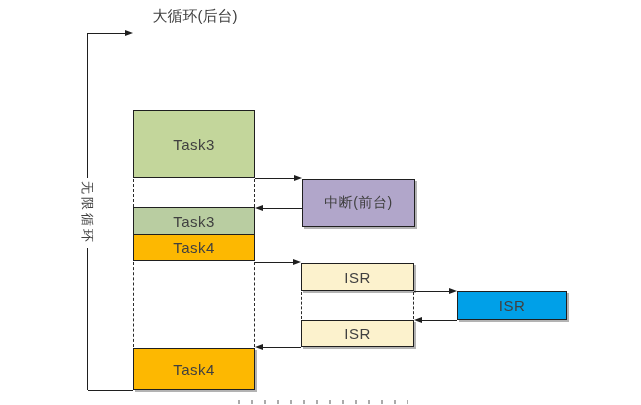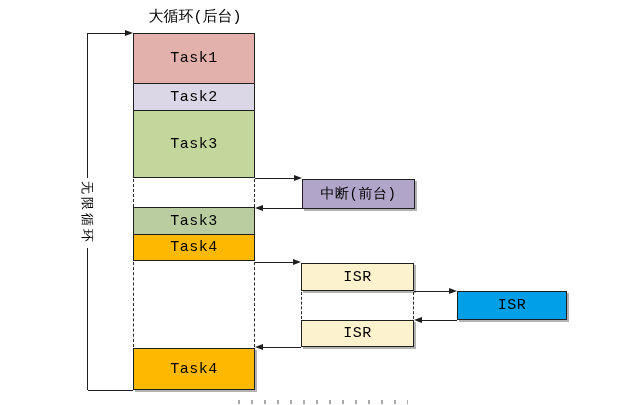--- a/index.html
+++ b/index.html
@@ -1,18 +1,18 @@
 <!DOCTYPE html>
 <html><head>
 <meta charset="utf-8">
 <style>
   html,body{margin:0;padding:0;background:#ffffff;}
   #canvas{
     position:relative;width:641px;height:405px;background:#ffffff;overflow:hidden;
-    font-family:Liberation Mono, monospace;color:#000000;
+    font-family:Liberation Sans, sans-serif;color:#404040;
   }
   .box{
     position:absolute;box-sizing:border-box;border:1px solid #1f1f1f;
     display:flex;align-items:center;justify-content:center;
     font-size:15px;letter-spacing:0.5px;
   }
   .shadow{box-shadow:2px 2px 0 #b3b3b3;}
   .hl{position:absolute;height:0;border-top:1px solid #1f1f1f;}
   .vl{position:absolute;width:0;border-left:1px solid #1f1f1f;}
   .vdash{position:absolute;width:0;border-left:1px dashed #2a2a2a;}
@@ -43,21 +43,21 @@
   #task4a{left:133px;top:234px;width:122px;height:27px;}
   #task4b{left:133px;top:348px;width:122px;height:42px;}
 
   
   #gap1-l{left:133px;top:179px;height:28px;}
   #gap1-r{left:254px;top:179px;height:28px;}
   #gap2-l{left:133px;top:262px;height:85px;}
   #gap2-r{left:254px;top:262px;height:85px;}
 
   
-  #int-box{left:302px;top:179px;width:113px;height:30px;font-size:14px;}
+  #int-box{left:302px;top:179px;width:113px;height:48px;font-size:14px;}
 
   
   #isr1{left:301px;top:263px;width:113px;height:28px;}
   #isr2{left:301px;top:320px;width:113px;height:27px;}
   #isr-gap-l{left:301px;top:292px;height:27px;}
   #isr-gap-r{left:413px;top:292px;height:27px;}
 
   
   #nested-label{left:443px;top:266px;width:140px;font-size:15px;}
   #isr-nested{left:457px;top:291px;width:110px;height:29px;font-size:15px;}
@@ -82,22 +82,20 @@
 <div id="canvas">
 
   <div class="lbl" id="title">大循环(后台)</div>
 
   <div class="vl" id="vline-left"></div>
   <div class="hl" id="arrow-top-line"></div>
   <div class="ar" id="arrow-top-head"></div>
   <div class="hl" id="bottom-line"></div>
   <div class="lbl" id="loop-label">无限循环</div>
 
-  <div class="box" id="task1" style="background: rgb(227, 177, 172);">Task1</div>
-  <div class="box" id="task2" style="background: rgb(220, 215, 230);">Task2</div>
   <div class="box" id="task3a" style="background: rgb(195, 214, 155);">Task3</div>
   <div class="box" id="task3b" style="background: rgb(185, 205, 161);">Task3</div>
   <div class="box" id="task4a" style="background: rgb(253, 184, 1);">Task4</div>
   <div class="box shadow" id="task4b" style="background: rgb(253, 184, 1);">Task4</div>
 
   <div class="vdash" id="gap1-l"></div>
   <div class="vdash" id="gap1-r"></div>
   <div class="vdash" id="gap2-l"></div>
   <div class="vdash" id="gap2-r"></div>
 

